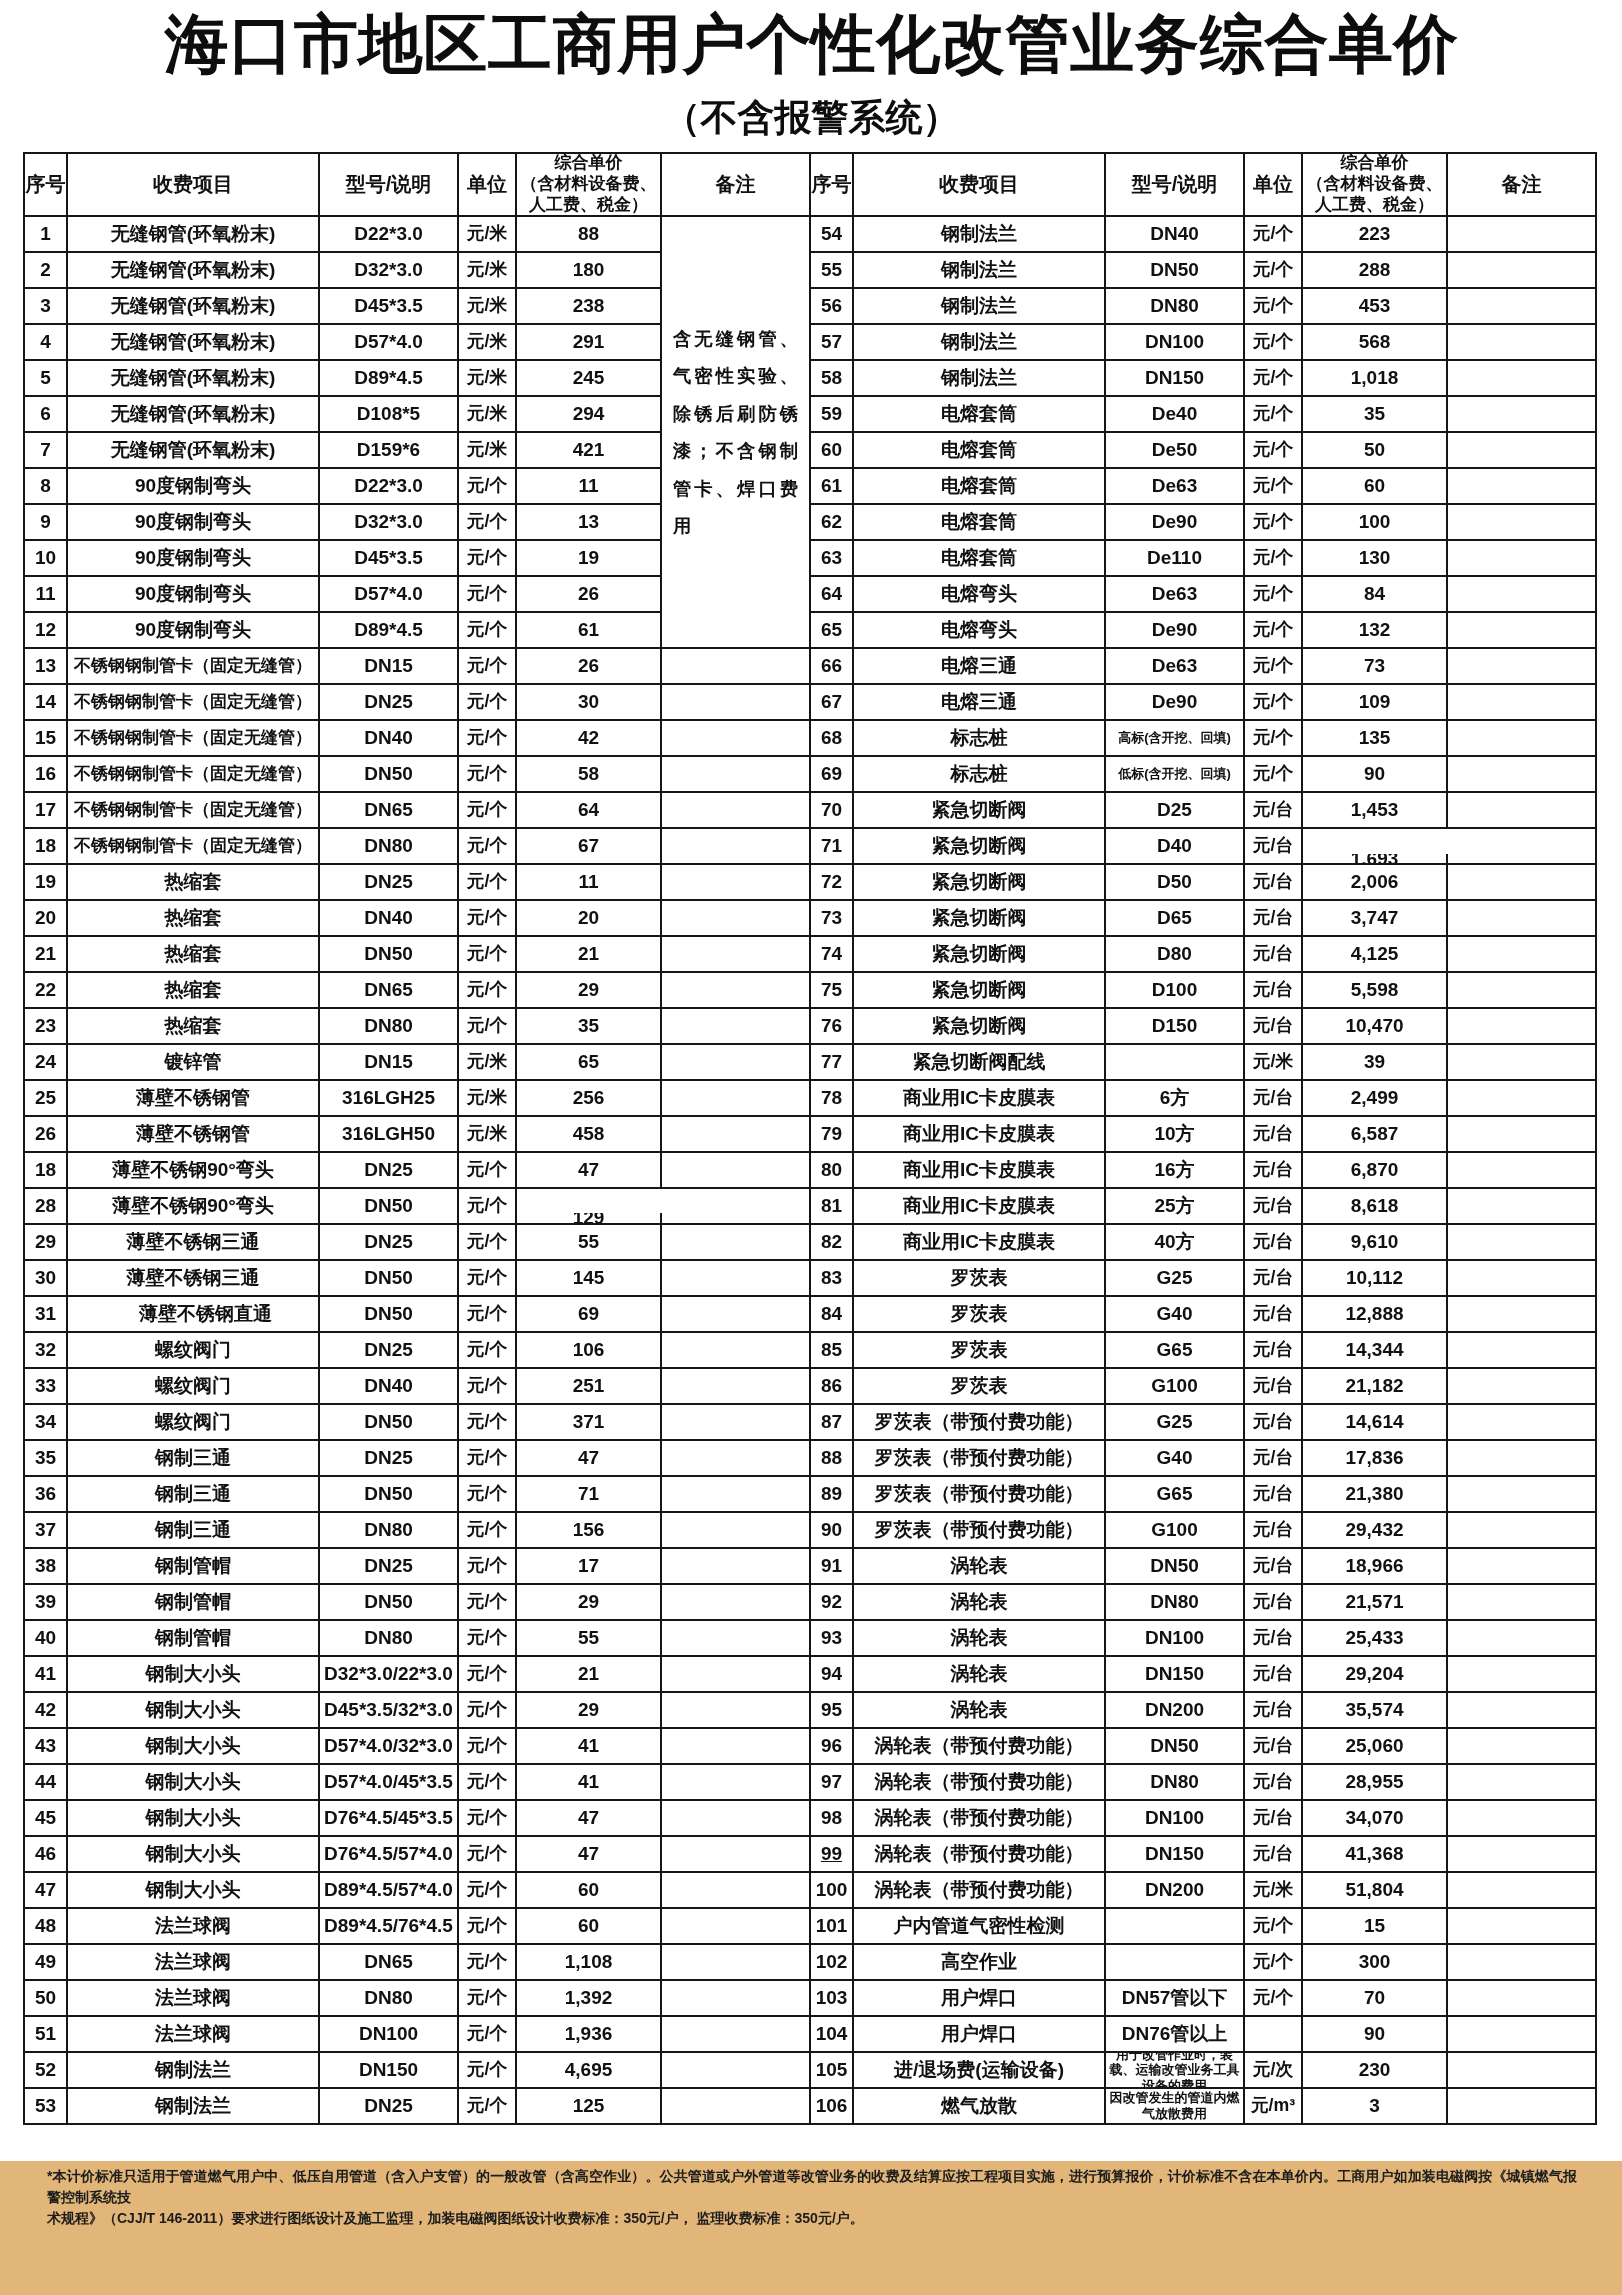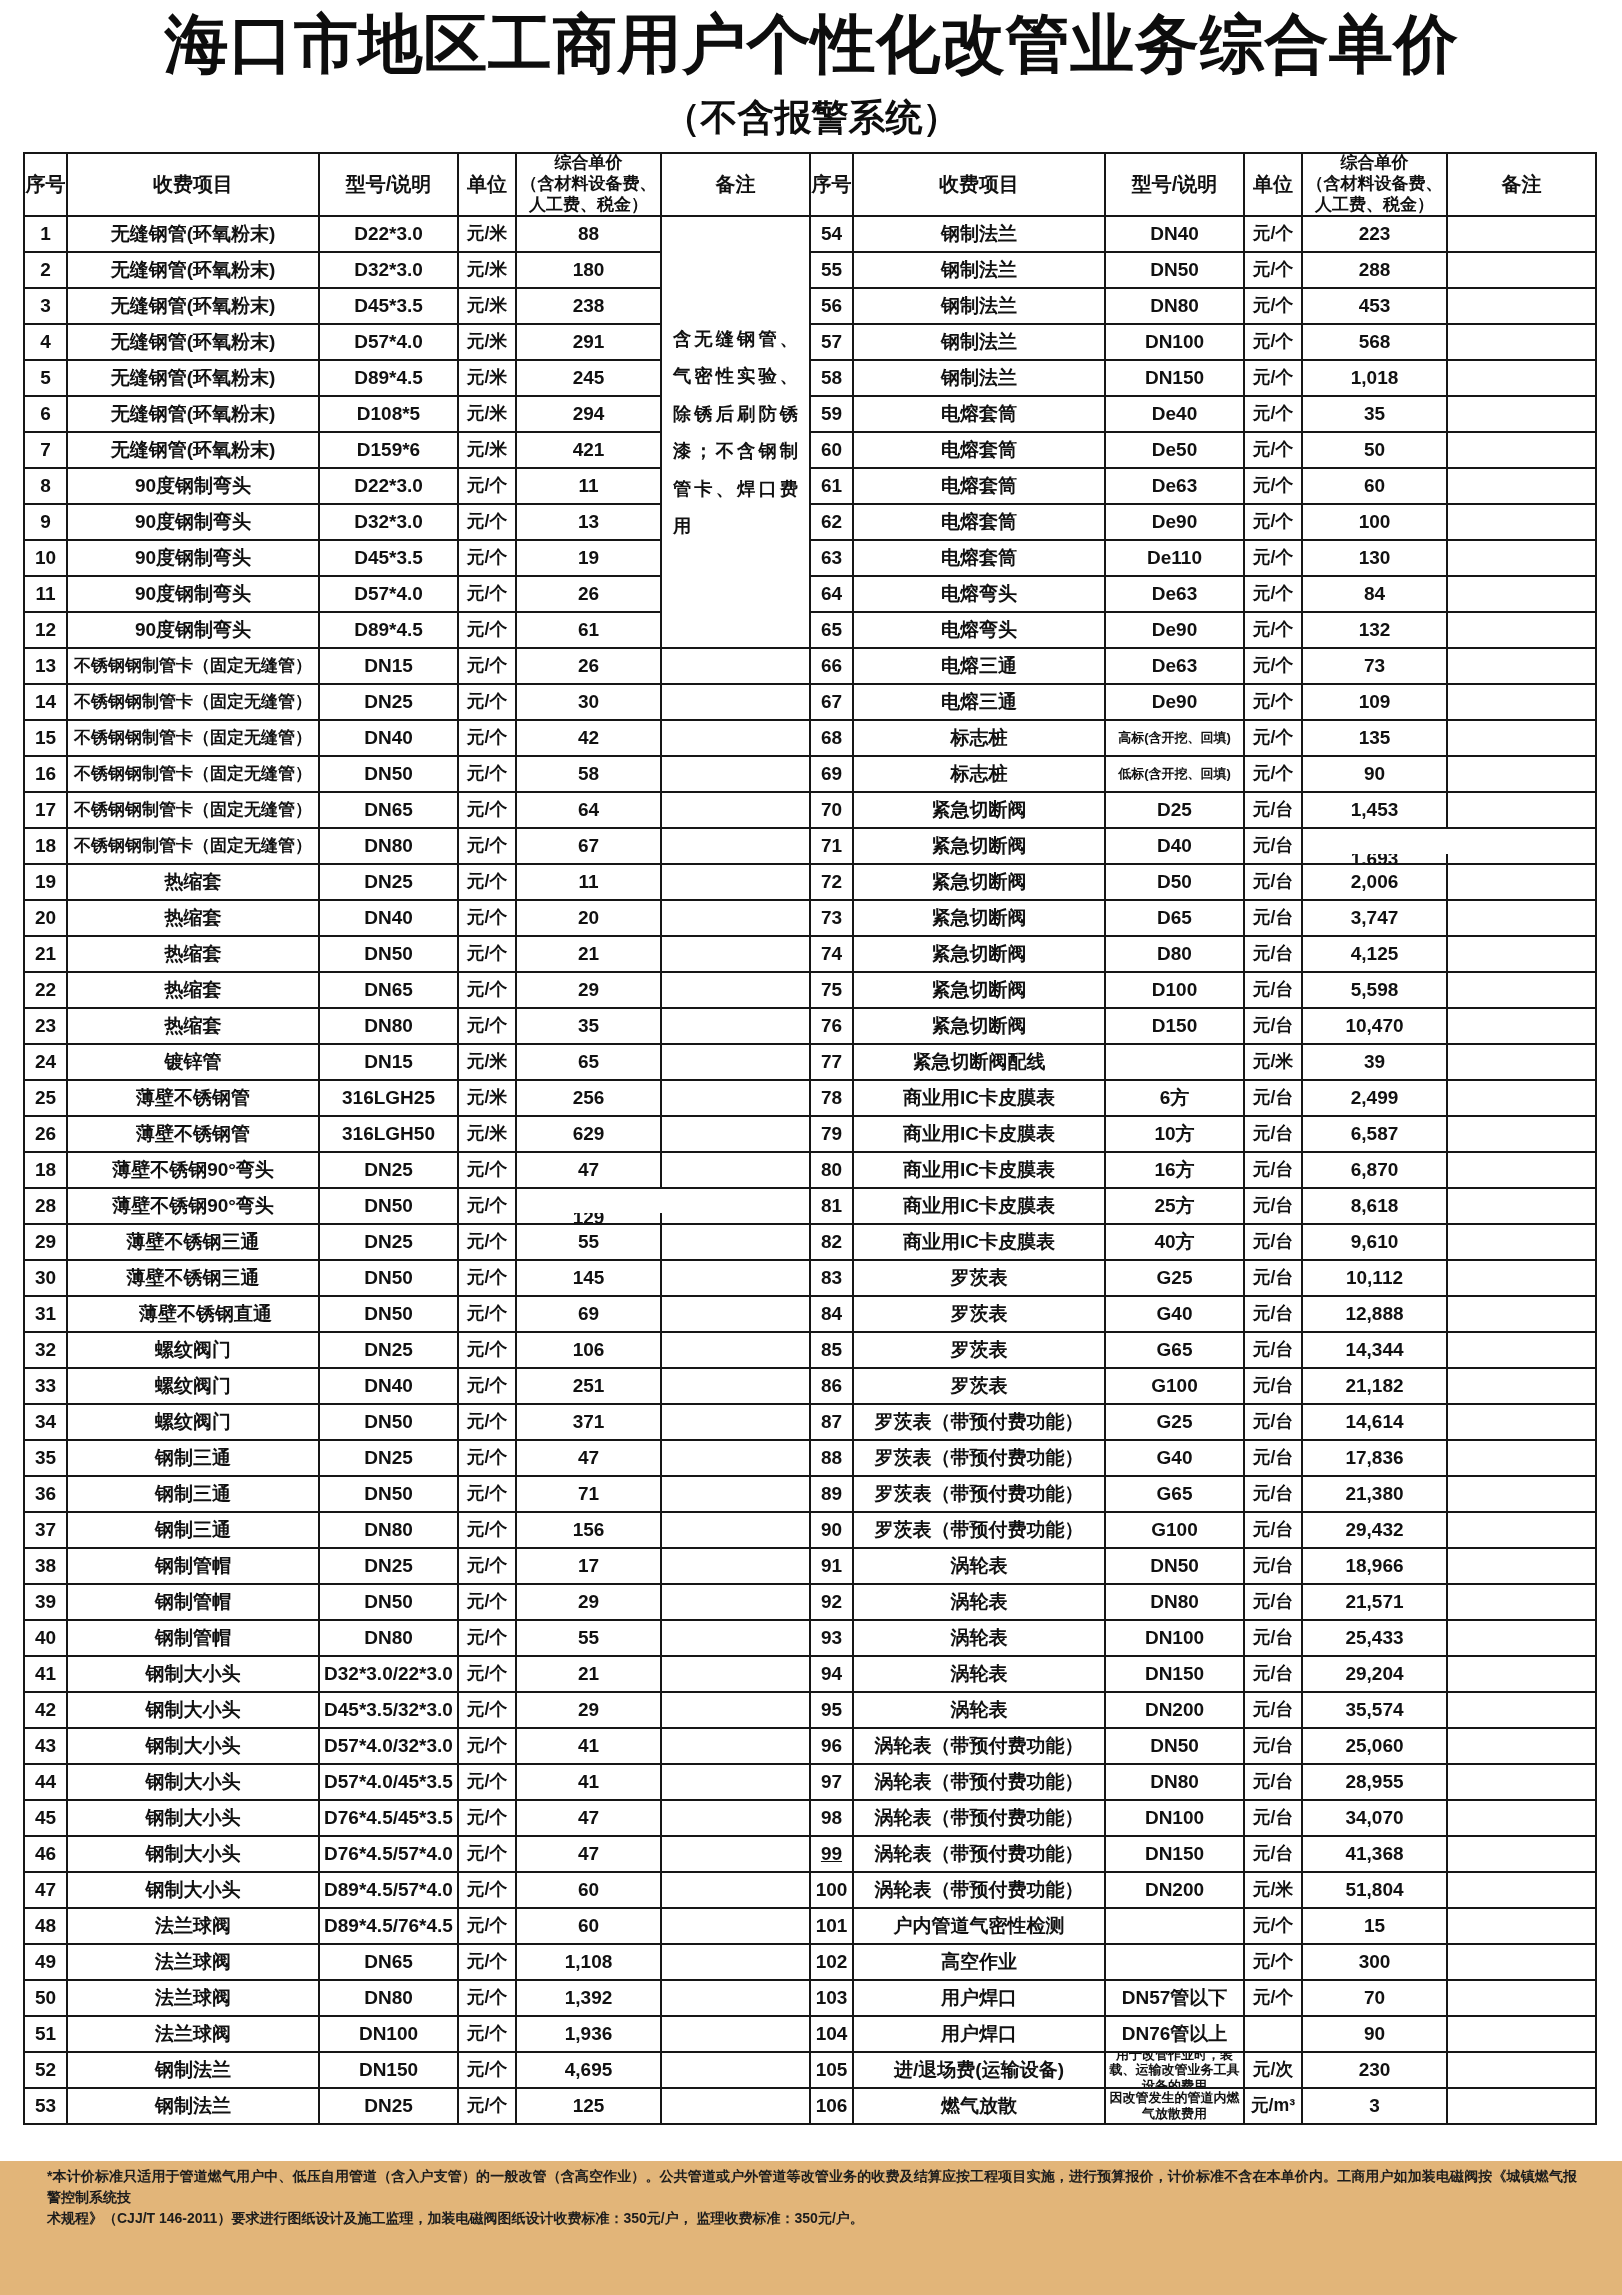--- a/index.html
+++ b/index.html
@@ -192,21 +192,21 @@
         <div class="c" style="grid-area: 26 / 1;">25</div>
         <div class="c" style="grid-area: 26 / 2;">薄壁不锈钢管</div>
         <div class="c" style="grid-area: 26 / 3;">316LGH25</div>
         <div class="c unit" style="grid-area: 26 / 4;">元/米</div>
         <div class="c" style="grid-area: 26 / 5;">256</div>
         <div class="c" style="grid-area: 26 / 6;"></div>
         <div class="c" style="grid-area: 27 / 1;">26</div>
         <div class="c" style="grid-area: 27 / 2;">薄壁不锈钢管</div>
         <div class="c" style="grid-area: 27 / 3;">316LGH50</div>
         <div class="c unit" style="grid-area: 27 / 4;">元/米</div>
-        <div class="c" style="grid-area: 27 / 5;">629</div>
+        <div class="c" style="grid-area: 27 / 5;">458</div>
         <div class="c" style="grid-area: 27 / 6;"></div>
         <div class="c" style="grid-area: 28 / 1;">18</div>
         <div class="c" style="grid-area: 28 / 2;">薄壁不锈钢90°弯头</div>
         <div class="c" style="grid-area: 28 / 3;">DN25</div>
         <div class="c unit" style="grid-area: 28 / 4;">元/个</div>
         <div class="c" style="grid-area: 28 / 5;">47</div>
         <div class="c" style="grid-area: 28 / 6;"></div>
         <div class="c" style="grid-area: 29 / 1;">28</div>
         <div class="c" style="grid-area: 29 / 2;">薄壁不锈钢90°弯头</div>
         <div class="c" style="grid-area: 29 / 3;">DN50</div>

